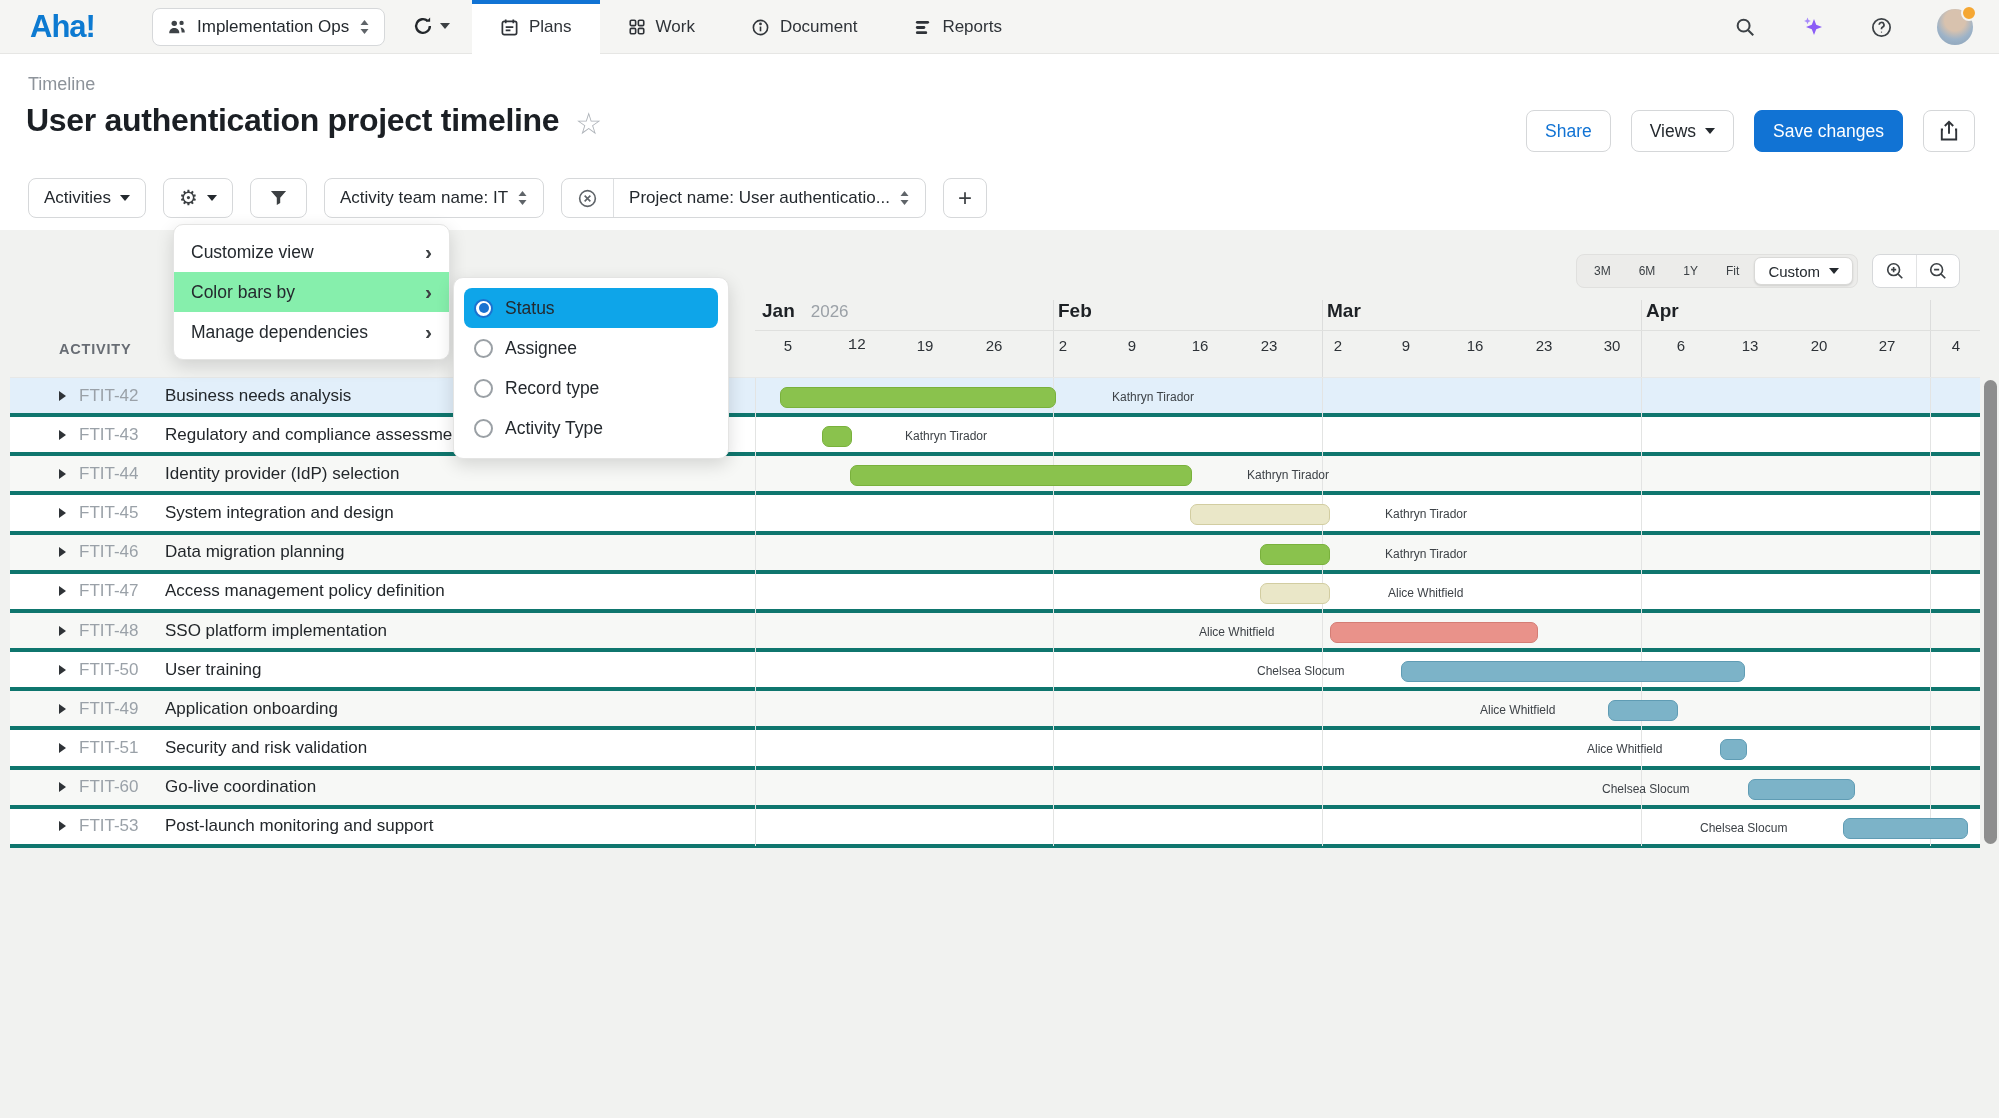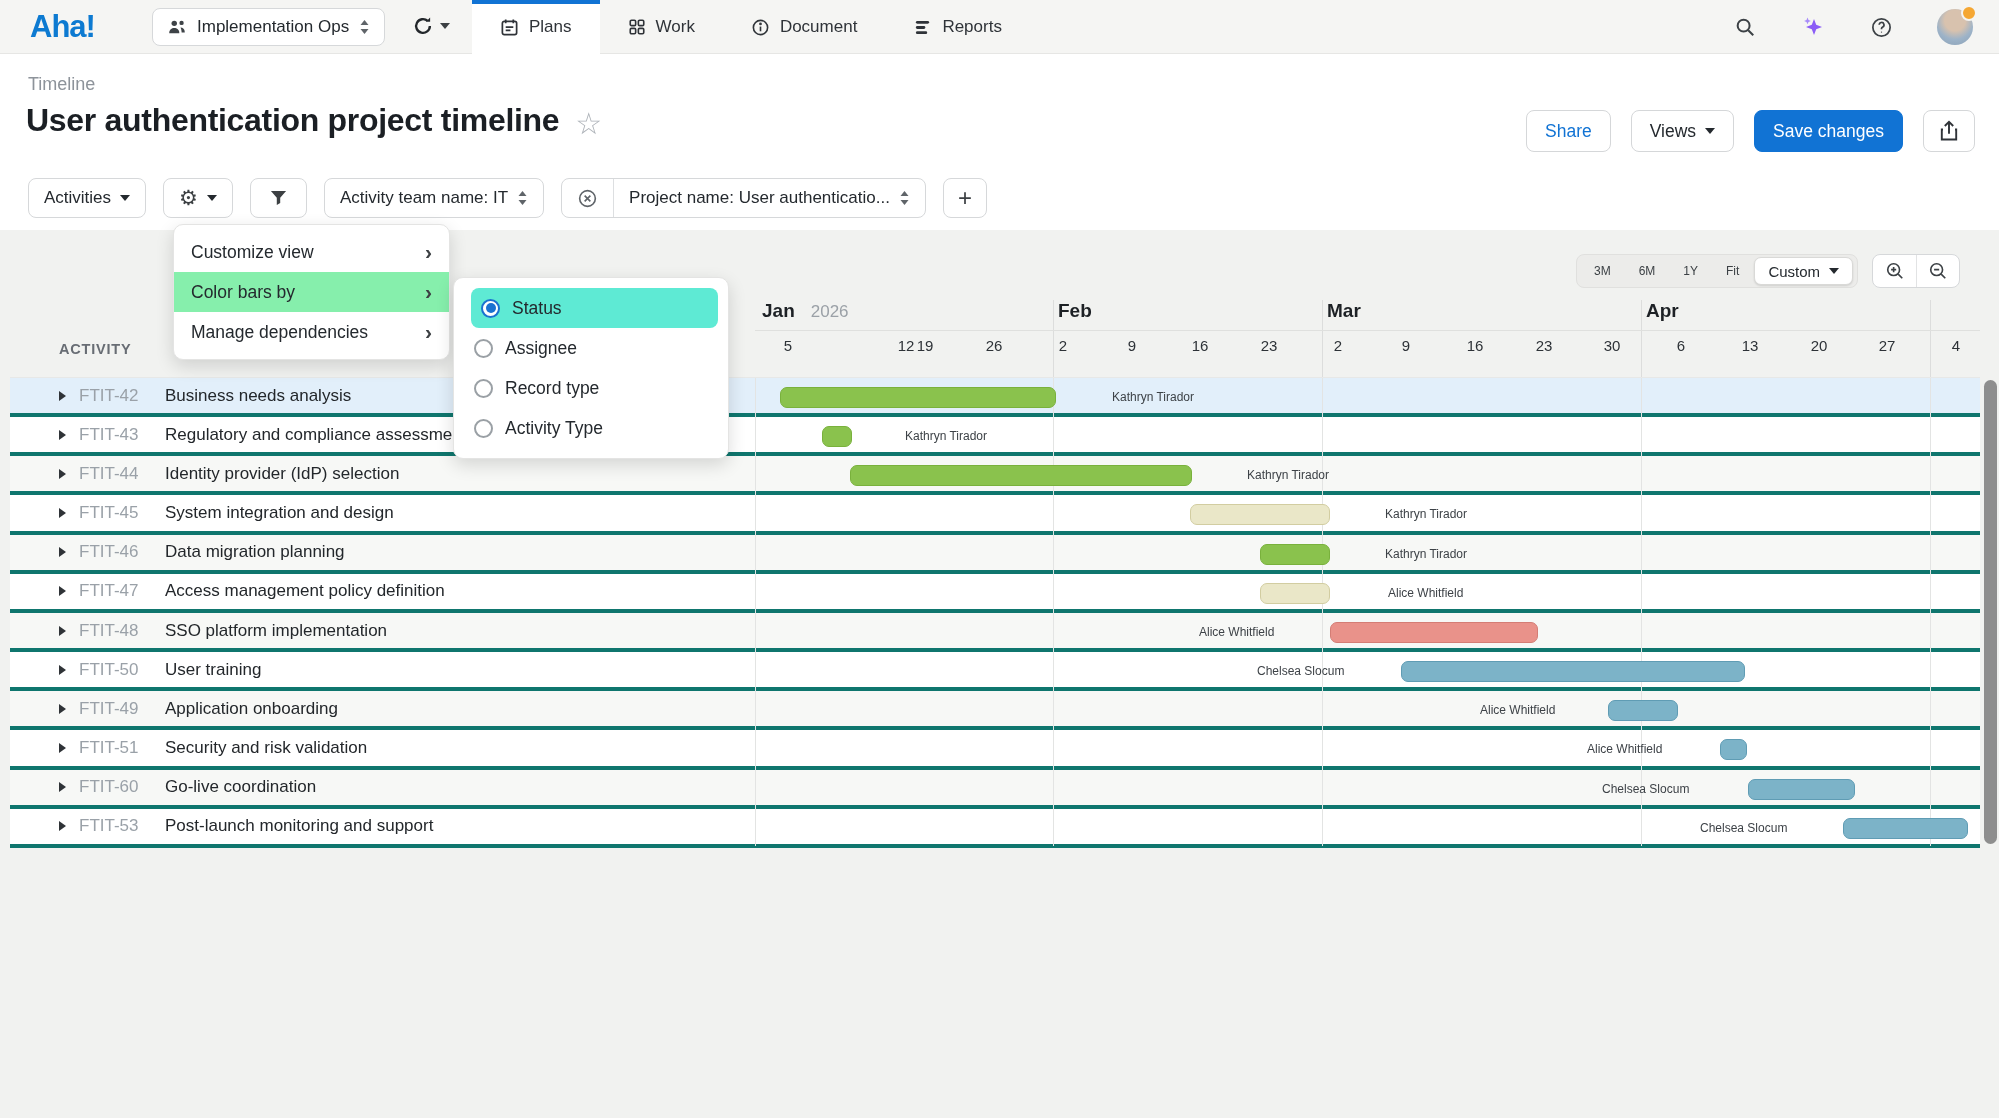--- a/index.html
+++ b/index.html
@@ -101,21 +101,21 @@
   .menu { position:absolute; left:173px; top:224px; width:277px; background:#fff; border:1px solid #e4e4e3;
           border-radius:10px; box-shadow:0 6px 18px rgba(0,0,0,.14); padding:7px 0; z-index:20; }
   .menu-item { height:40px; display:flex; align-items:center; justify-content:space-between;
                padding:0 17px; font-size:17.5px; color:#24292e; }
   .menu-item.hl { background:#86efac; }
   .chev { font-size:21px; color:#3c4043; font-weight:bold; line-height:1; transform:translateY(-1px); }
   .submenu { position:absolute; left:453px; top:277px; width:276px; background:#fff; border:1px solid #e4e4e3;
              border-radius:10px; box-shadow:0 6px 18px rgba(0,0,0,.14); padding:10px; z-index:21; }
   .opt { height:40px; display:flex; align-items:center; gap:12px; padding:0 10px; border-radius:8px;
          font-size:17.5px; color:#24292e; }
-  .opt.sel { background:#5eead4;margin-left:7px; }
+  .opt.sel { background:#0ea5e9; }
   .radio { width:19px; height:19px; border-radius:50%; border:2px solid #9aa0a5; background:#fff; flex:none; position:relative; }
   .radio.on { border-color:#1a72d0; }
   .radio.on::after { content:""; position:absolute; inset:2.5px; border-radius:50%; background:#1a72d0; }
 
   .icn { display:inline-flex; align-items:center; justify-content:center; }
   svg { display:block; }
 </style>
 </head>
 <body>
 
@@ -309,21 +309,21 @@
     </span>
   </div>
 
   <div class="activity-hd">ACTIVITY</div>
   <div id="gantt-head">
       <div class="month" style="left: 762px;"><span>Jan</span><span class="yr">2026</span></div>
       <div class="month" style="left: 1058px;"><span>Feb</span></div>
       <div class="month" style="left: 1327px;"><span>Mar</span></div>
       <div class="month" style="left: 1646px;"><span>Apr</span></div>
       <div class="tick" style="left: 788px;">5</div>
-      <div class="tick" style="left: 906px;">12</div>
+      <div class="tick" style="left: 857px; font-family: Liberation Mono, monospace;">12</div>
       <div class="tick" style="left: 925px;">19</div>
       <div class="tick" style="left: 994px;">26</div>
       <div class="tick" style="left: 1063px;">2</div>
       <div class="tick" style="left: 1132px;">9</div>
       <div class="tick" style="left: 1200px;">16</div>
       <div class="tick" style="left: 1269px;">23</div>
       <div class="tick" style="left: 1338px;">2</div>
       <div class="tick" style="left: 1406px;">9</div>
       <div class="tick" style="left: 1475px;">16</div>
       <div class="tick" style="left: 1544px;">23</div>

